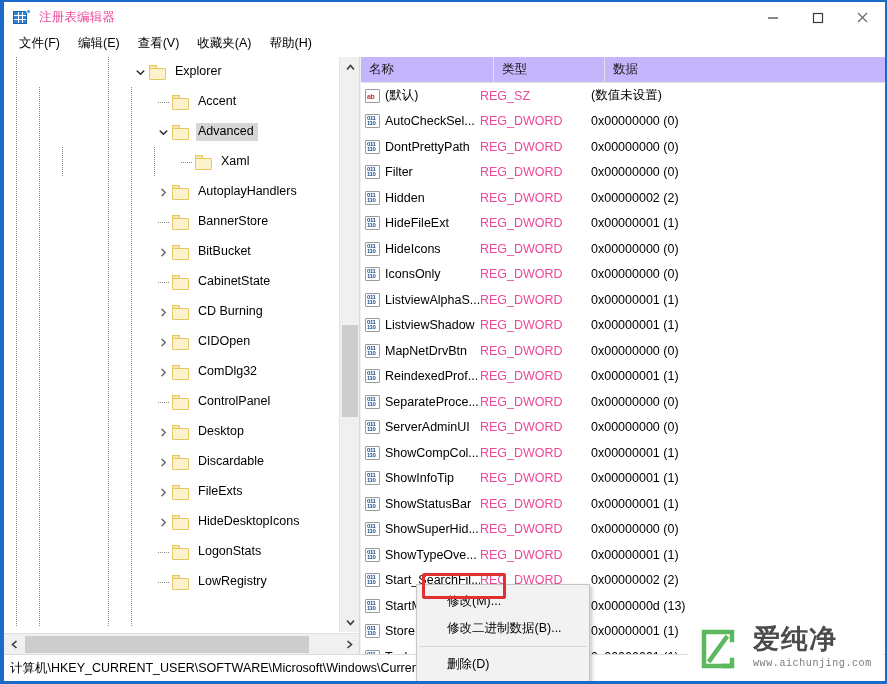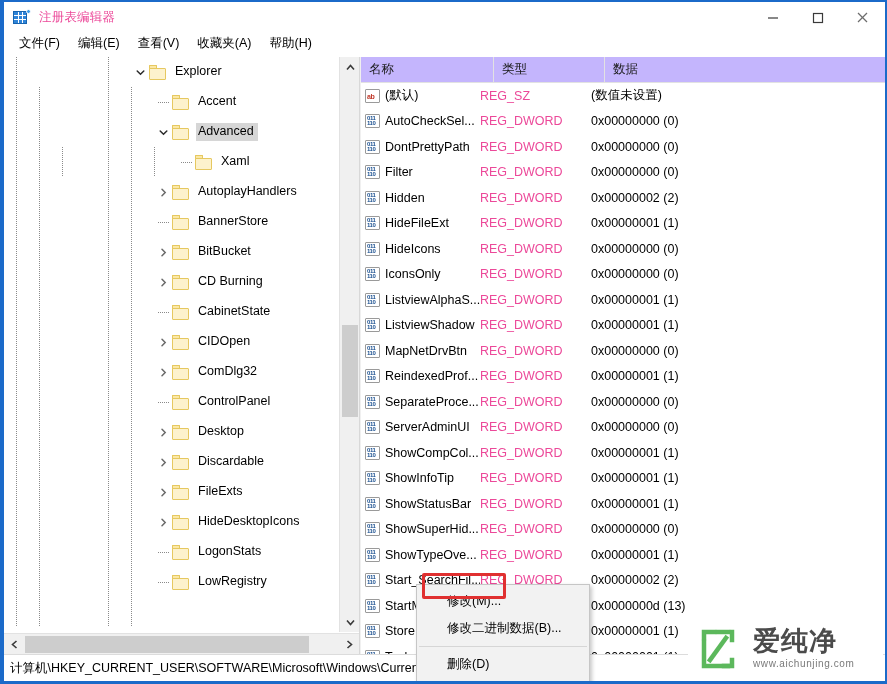--- a/index.html
+++ b/index.html
@@ -289,21 +289,21 @@
     width: 195px; height: 63px;
     background: #ffffff;
     display: flex; align-items: center;
     padding-left: 10px;
     z-index: 60;
   }
   .wm-logo {
     width: 46px; height: 46px; flex: none;
     position: relative; margin-right: 9px;
   }
-  .wm-text { display: flex; flex-direction: column; }
+  .wm-text { display: flex; flex-direction: column; font-family: Liberation Mono, monospace; }
   .wm-cn {
     font-size: 27px; color: #4b4b4b;
     font-weight: bold; line-height: 1;
     letter-spacing: 1px;
   }
   .wm-url {
     font-size: 10px; color: #7a7a7a;
     letter-spacing: .6px; margin-top: 3px;
   }
 </style>
@@ -464,45 +464,45 @@
               <span class="tab"></span>
               <span class="body"></span>
             </div>
             <div class="tw-label">BitBucket</div>
           </div>
           <div class="tree-row">
             <div class="guide" style="left: 12px;"></div>
             <div class="guide" style="left: 35px;"></div>
             <div class="guide" style="left: 104px;"></div>
             <div class="guide" style="left: 127px;"></div>
+            <div class="guide-h" style="left: 154px; width: 11px;"></div>
+            <div style="width: 151px; flex: 0 0 auto;"></div>
+            <div class="tw-expander"></div>
+            <div class="tw-folder">
+              <span class="tab"></span>
+              <span class="body"></span>
+            </div>
+            <div class="tw-label">CabinetState</div>
+          </div>
+          <div class="tree-row">
+            <div class="guide" style="left: 12px;"></div>
+            <div class="guide" style="left: 35px;"></div>
+            <div class="guide" style="left: 104px;"></div>
+            <div class="guide" style="left: 127px;"></div>
             <div style="width: 151px; flex: 0 0 auto;"></div>
             <div class="tw-expander">
               <svg width="9" height="9" viewBox="0 0 9 9">
                 <path d="M3 1.2 L6.2 4.5 L3 7.8" fill="none" stroke="#6a6a6a" stroke-width="1.5" stroke-linecap="round"></path>
               </svg>
             </div>
             <div class="tw-folder">
               <span class="tab"></span>
               <span class="body"></span>
             </div>
             <div class="tw-label">CD Burning</div>
-          </div>
-          <div class="tree-row">
-            <div class="guide" style="left: 12px;"></div>
-            <div class="guide" style="left: 35px;"></div>
-            <div class="guide" style="left: 104px;"></div>
-            <div class="guide" style="left: 127px;"></div>
-            <div class="guide-h" style="left: 154px; width: 11px;"></div>
-            <div style="width: 151px; flex: 0 0 auto;"></div>
-            <div class="tw-expander"></div>
-            <div class="tw-folder">
-              <span class="tab"></span>
-              <span class="body"></span>
-            </div>
-            <div class="tw-label">CabinetState</div>
           </div>
           <div class="tree-row">
             <div class="guide" style="left: 12px;"></div>
             <div class="guide" style="left: 35px;"></div>
             <div class="guide" style="left: 104px;"></div>
             <div class="guide" style="left: 127px;"></div>
             <div style="width: 151px; flex: 0 0 auto;"></div>
             <div class="tw-expander">
               <svg width="9" height="9" viewBox="0 0 9 9">
                 <path d="M3 1.2 L6.2 4.5 L3 7.8" fill="none" stroke="#6a6a6a" stroke-width="1.5" stroke-linecap="round"></path>

